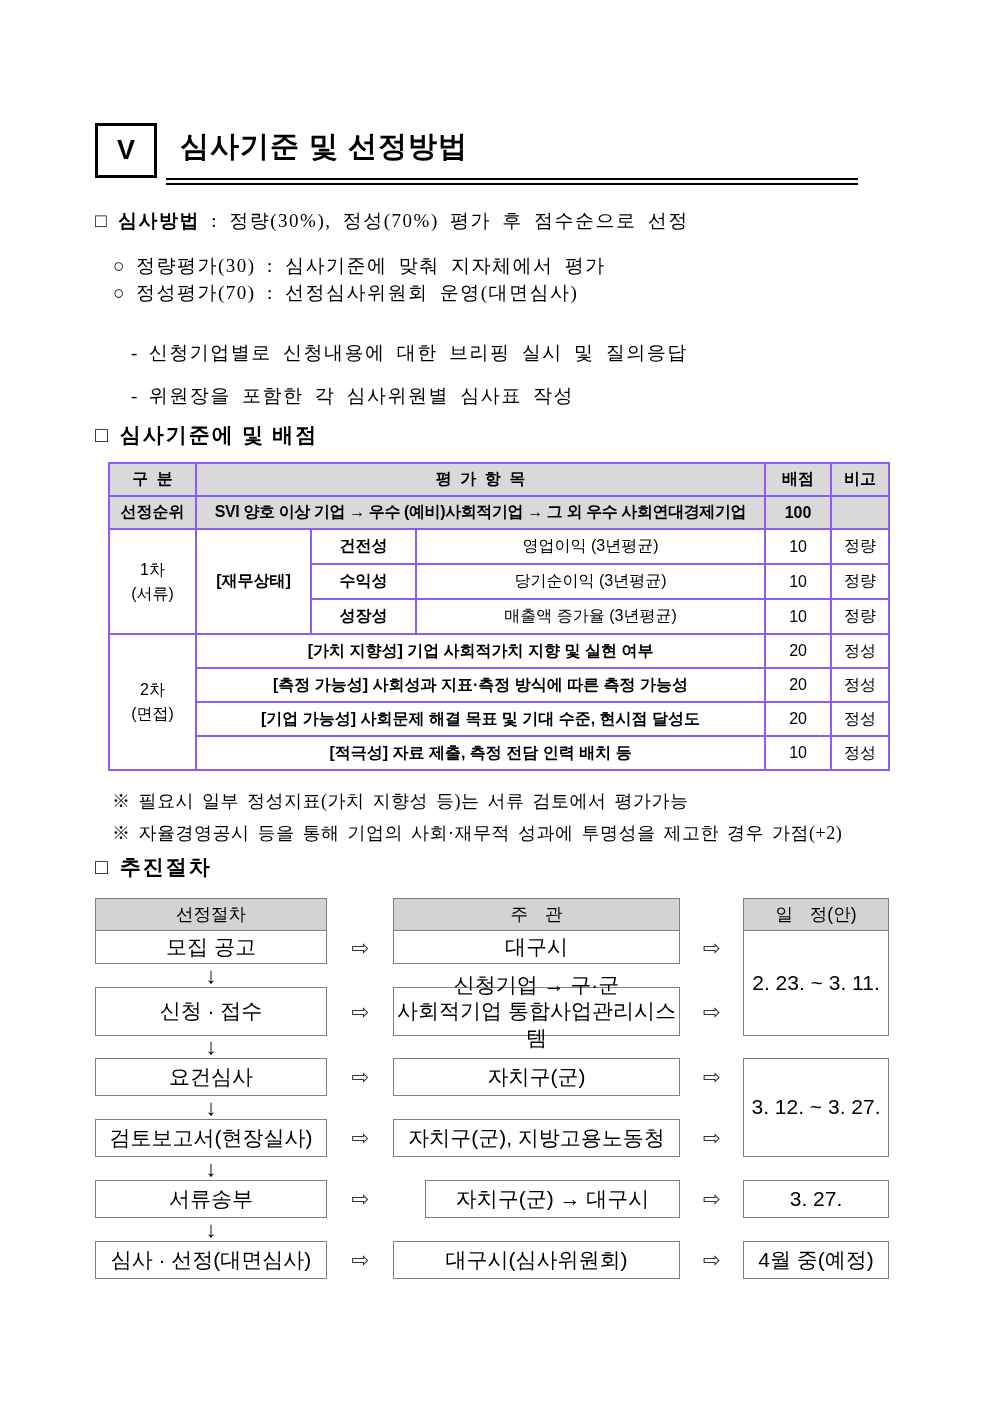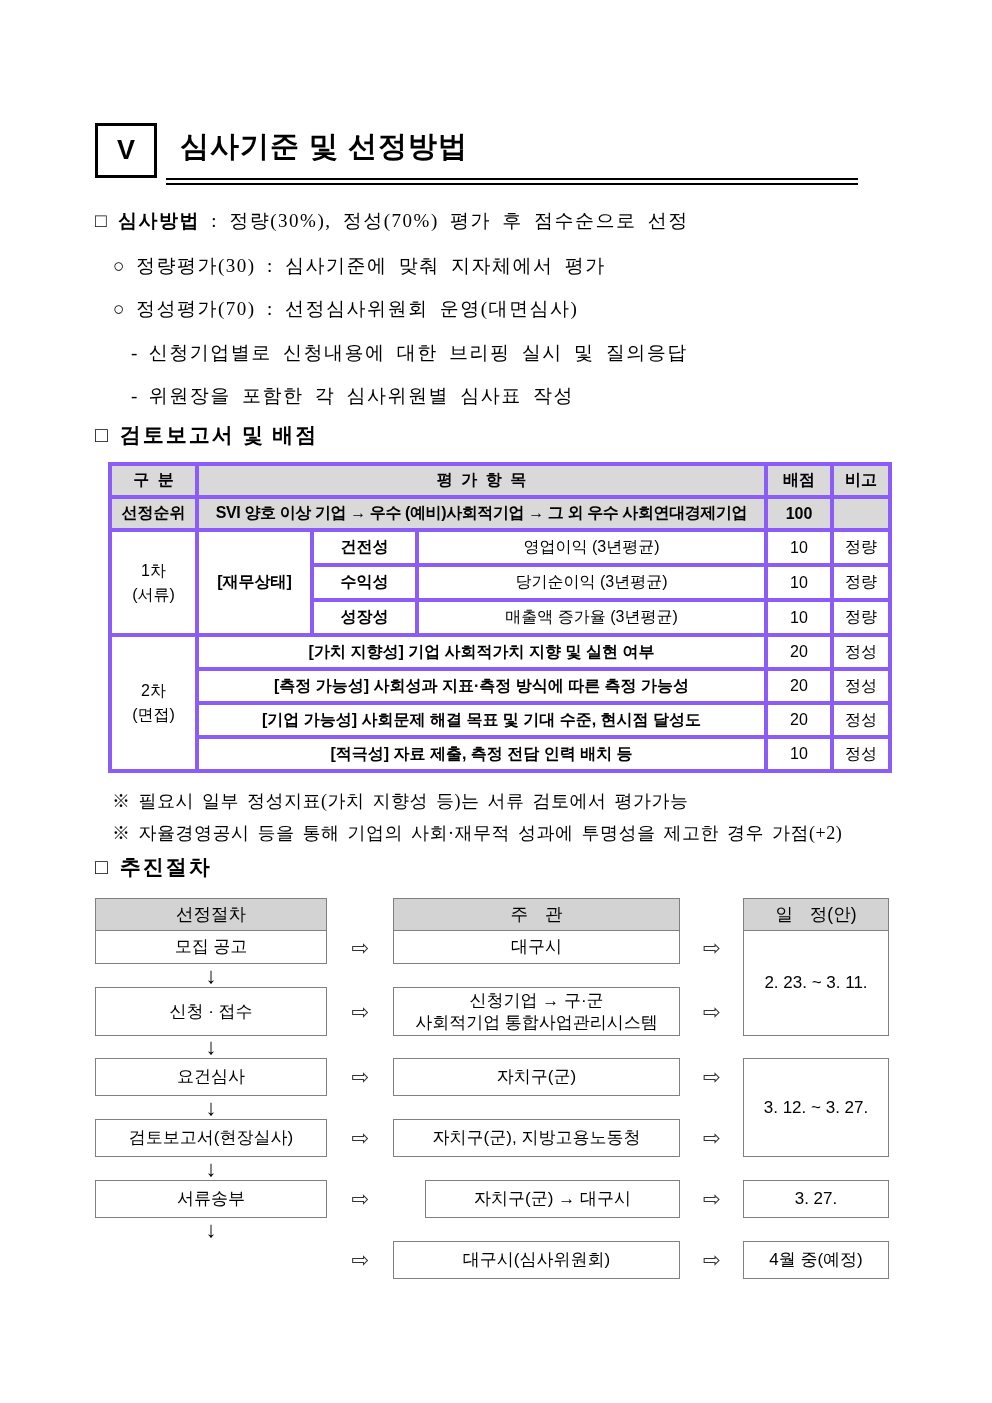--- a/index.html
+++ b/index.html
@@ -46,21 +46,21 @@
   }
 
   
   table.criteria{
     position:absolute; left:108px; top:462px; width:780px;
     border-collapse:collapse; table-layout:fixed;
     border:2px solid #000;
     font-family:"Liberation Sans","DejaVu Sans",sans-serif;
   }
   table.criteria td{
-    border:4px solid #8b5cf6; text-align:center; vertical-align:middle;
+    border:2px solid #8b5cf6; text-align:center; vertical-align:middle;
     font-size:16px; padding:2px 3px; overflow:hidden;
   }
   td.th{ background:#d9d9d9; font-weight:bold; font-size:17px;
          border-bottom:2px solid #000; word-spacing:4px; }
   td.prio{ background:#d9d9d9; font-weight:bold; border-bottom:4px double #000; }
   td.prio-text{ font-size:15px; letter-spacing:-0.4px; white-space:nowrap; }
   td.stage{ white-space:pre-line; line-height:1.5; font-size:16px; }
   td.stage1{ border-bottom:1px dotted #333; }
   td.stage2{ border-top:1px dotted #333; }
   td.group{ font-weight:bold; }
@@ -74,21 +74,21 @@
   
   .flow{
     position:absolute; left:95px; top:898px;
     display:grid;
     grid-template-columns:232px 66px 287px 63px 146px;
     grid-template-rows:33px 33px 23px 49px 22px 38px 23px 38px 23px 38px 23px 38px;
   }
   .fbox{
     border:1px solid #808080; background:#fff;
     display:flex; align-items:center; justify-content:center;
-    font-size:17px; text-align:center; line-height:1.25; white-space:pre-line;
+    font-size:21px; text-align:center; line-height:1.25; white-space:pre-line;
   }
   .fhead{ background:#d3d3d3; font-size:17.5px; word-spacing:12px; }
   .attach{ margin-top:-1px; }
   .arrow-cell{
     display:flex; align-items:center; justify-content:center;
     font-size:21px; color:#333;
   }
   .darrow-cell{
     display:flex; align-items:center; justify-content:center;
     font-size:22px; color:#000;
@@ -104,32 +104,32 @@
   </div>
   <div class="doc-title">심사기준 및 선정방법</div>
   <div class="double-rule"></div>
 
   <div class="line" style="left:95px; top:208px;">
     <span class="marker">□</span><span class="b-bold">심사방법</span><span> :  정량(30%),  정성(70%)  평가  후  점수순으로  선정</span>
   </div>
   <div class="line" style="left:113px; top:253px;">
     <span class="marker">○</span><span>정량평가(30) : 심사기준에 맞춰 지자체에서 평가</span>
   </div>
-  <div class="line" style="left:113px; top:296px;">
+  <div class="line" style="left:113px; top:280px;">
     <span class="marker">○</span><span>정성평가(70) : 선정심사위원회 운영(대면심사)</span>
   </div>
   <div class="line" style="left:131px; top:383px;">
     <span class="marker">-</span><span>위원장을 포함한 각 심사위원별 심사표 작성</span>
   </div>
   <div class="line" style="left:131px; top:340px;">
     <span class="marker">-</span><span>신청기업별로 신청내용에 대한 브리핑 실시 및 질의응답</span>
   </div>
 
   <div class="heading" style="left:95px; top:421px;">
-    <span class="marker">□</span><span>검토보고서 및 배점</span>
+    <span class="marker">□</span><span>심사기준에 및 배점</span>
   </div>
 
   <table class="criteria">
     <colgroup>
       <col style="width:87px">
         <col style="width:115px">
         <col style="width:105px">
       <col style="width:349px">
         <col style="width:66px">
         <col style="width:58px">
@@ -238,19 +238,20 @@
     <div class="darrow-cell" style="grid-column:1; grid-row:9;">↓</div>
 
     <div class="fbox" style="grid-column:1; grid-row:10;">서류송부</div>
     <div class="arrow-cell" style="grid-column:2; grid-row:10;">⇨</div>
     <div class="fbox" style="grid-column:3; grid-row:10;margin-left:32px;">자치구(군) → 대구시</div>
     <div class="arrow-cell" style="grid-column:4; grid-row:10;">⇨</div>
     <div class="fbox" style="grid-column:5; grid-row:10;">3. 27.</div>
 
     <div class="darrow-cell" style="grid-column:1; grid-row:11;">↓</div>
 
+    <div class="fbox" style="grid-column:1; grid-row:12;">심사 · 선정(대면심사)</div>
     <div class="arrow-cell" style="grid-column:2; grid-row:12;">⇨</div>
     <div class="fbox" style="grid-column:3; grid-row:12;">대구시(심사위원회)</div>
     <div class="arrow-cell" style="grid-column:4; grid-row:12;">⇨</div>
     <div class="fbox" style="grid-column:5; grid-row:12;">4월 중(예정)</div>
   </div>
 
 </div>
 
 </body></html>

